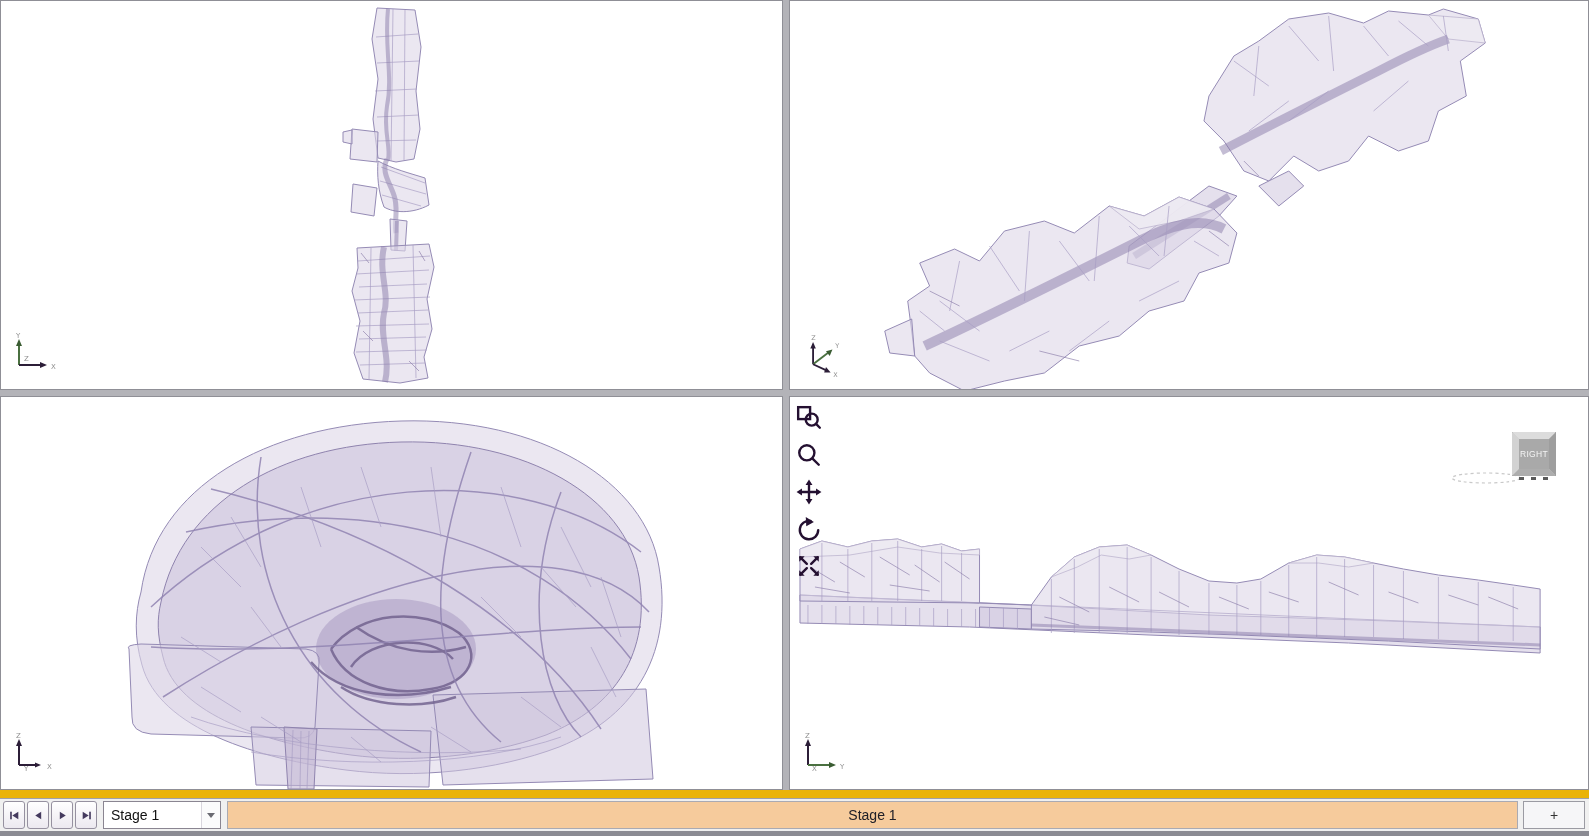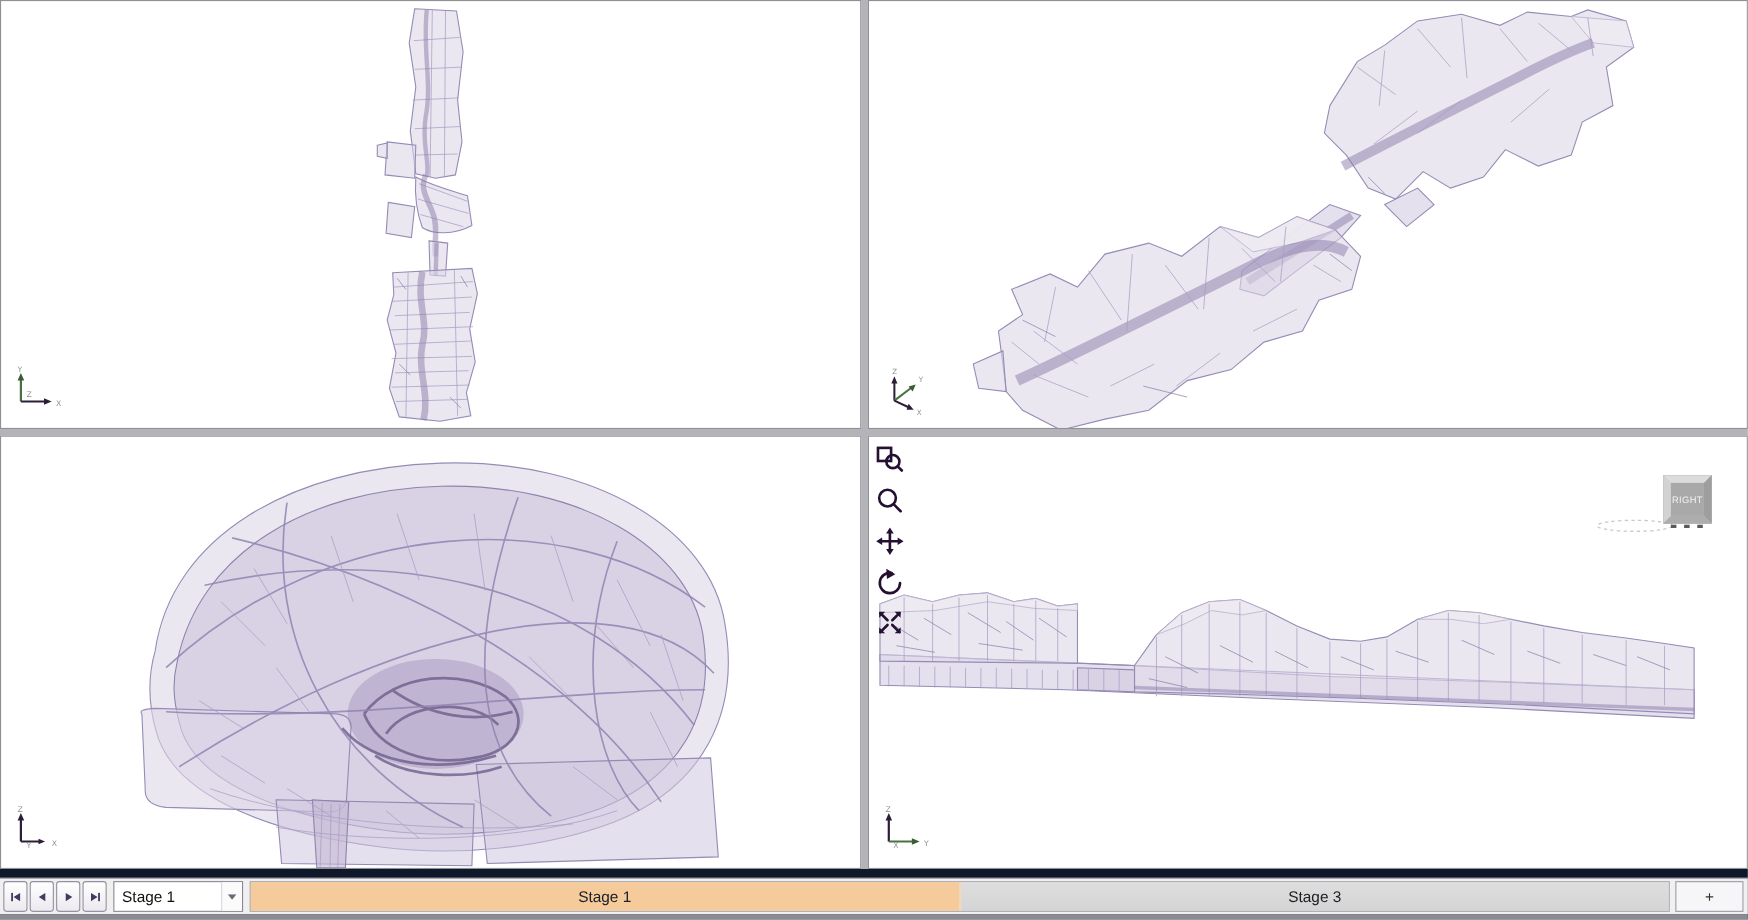--- a/index.html
+++ b/index.html
@@ -34,21 +34,21 @@
   .vp-tool{width:26px;height:26px;cursor:pointer;}
   .vp-tool svg{width:26px;height:26px;}
   .ico{stroke:#241031;fill:none;stroke-width:2.2;stroke-linecap:round;}
   .ico-f{fill:#241031;stroke:none;}
 
   
   .viewcube{position:absolute;top:33px;right:20px;width:124px;height:60px;z-index:4;}
   .cube-label{font-family:"Liberation Sans",sans-serif;font-size:8.5px;fill:#f4f4f4;letter-spacing:.3px;}
 
   
-  .bottom-area{position:absolute;left:0;top:790px;width:1589px;height:46px;background:#0f172a;}
+  .bottom-area{position:absolute;left:0;top:790px;width:1589px;height:46px;background:#eab308;}
   .stage-bar{position:absolute;top:8px;left:0;right:0;height:33px;background:#f0f0f0;border-top:1px solid #a0a0a8;
     display:flex;align-items:center;padding:0 2px;box-sizing:border-box;}
   .bottom-strip{position:absolute;bottom:0;left:0;width:100%;height:5px;background:#8b8b93;}
   .nav-btn{width:22px;height:28px;margin:0 1px;border:1px solid #9691a0;border-radius:3px;
     background:linear-gradient(#ffffff,#ece9f0);display:flex;align-items:center;justify-content:center;padding:0;cursor:pointer;}
   .nav-glyph{fill:#443a5e;}
   .stage-combo{width:118px;height:28px;margin-left:5px;background:#fff;border:1px solid #8a8591;
     display:flex;align-items:center;box-sizing:border-box;cursor:default;}
   .stage-combo .value{flex:1;padding-left:7px;font-size:14px;color:#111;}
   .combo-arrow-btn{width:18px;height:100%;border-left:1px solid #d9d6de;display:flex;align-items:center;
@@ -284,23 +284,20 @@
         <svg width="8" height="5" viewBox="0 0 8 5">
             <polygon points="0,0 8,0 4,5" fill="#6a6a72"></polygon>
           </svg>
       </span>
     </div>
 
     <div class="tabs">
       <div class="tab active">
           <span>Stage 1</span>
         </div>
-      <div class="tab">
-          <span>Stage 3</span>
-        </div>
     </div>
 
     <div class="add-tab">
       <span>+</span>
     </div>
   </div>
   <div class="bottom-strip"></div>
 </div>
 
 </body></html>

